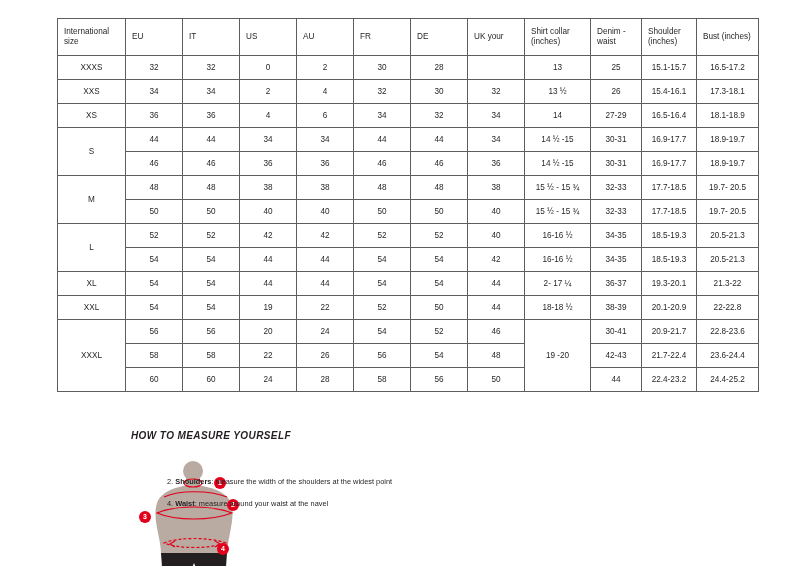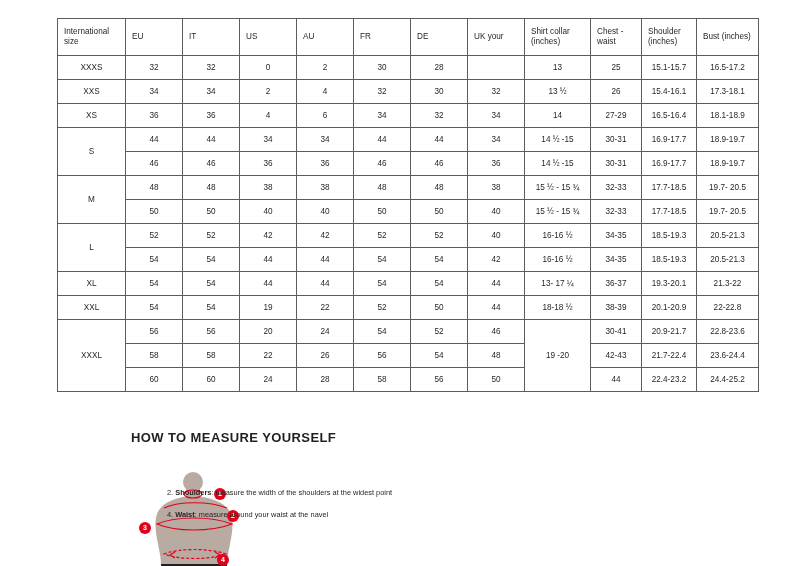--- a/index.html
+++ b/index.html
@@ -56,25 +56,26 @@
   .col-bust   { width: 62px; }
 
   
   #howto {
     position: absolute;
     left: 131px;
     top: 430px;
     width: 600px;
   }
   #howto-title {
-    font-size: 13px;
+    font-size: 10px;
     font-weight: bold;
     letter-spacing: 0.4px;
     color: #231f20;
-    margin-bottom: 21px;
+    margin-bottom: 14px;
+    font-style: italic;
   }
   #howto-body {
     position: relative;
     height: 126px;
   }
   #figure-wrap {
     position: absolute;
     left: 0;
     top: 4px;
     width: 140px;
@@ -130,21 +131,21 @@
     <tr>
       <th class="leftpad">International size</th>
       <th class="leftpad">EU</th>
       <th class="leftpad">IT</th>
       <th class="leftpad">US</th>
       <th class="leftpad">AU</th>
       <th class="leftpad">FR</th>
       <th class="leftpad">DE</th>
       <th class="leftpad">UK your</th>
       <th class="leftpad">Shirt collar (inches)</th>
-      <th class="leftpad">Chest - waist</th>
+      <th class="leftpad">Denim - waist</th>
       <th class="leftpad">Shoulder (inches)</th>
       <th class="leftpad">Bust (inches)</th>
     </tr>
   </thead>
   <tbody id="table-body">
       <tr>
         <td>XXXS</td>
         <td>32</td>
         <td>32</td>
         <td>0</td>
@@ -268,21 +269,21 @@
       </tr>
       <tr>
         <td>XL</td>
         <td>54</td>
         <td>54</td>
         <td>44</td>
         <td>44</td>
         <td>54</td>
         <td>54</td>
         <td>44</td>
-        <td>13- 17 ¼</td>
+        <td>2- 17 ¼</td>
         <td>36-37</td>
         <td>19.3-20.1</td>
         <td>21.3-22</td>
       </tr>
       <tr>
         <td>XXL</td>
         <td>54</td>
         <td>54</td>
         <td>19</td>
         <td>22</td>

